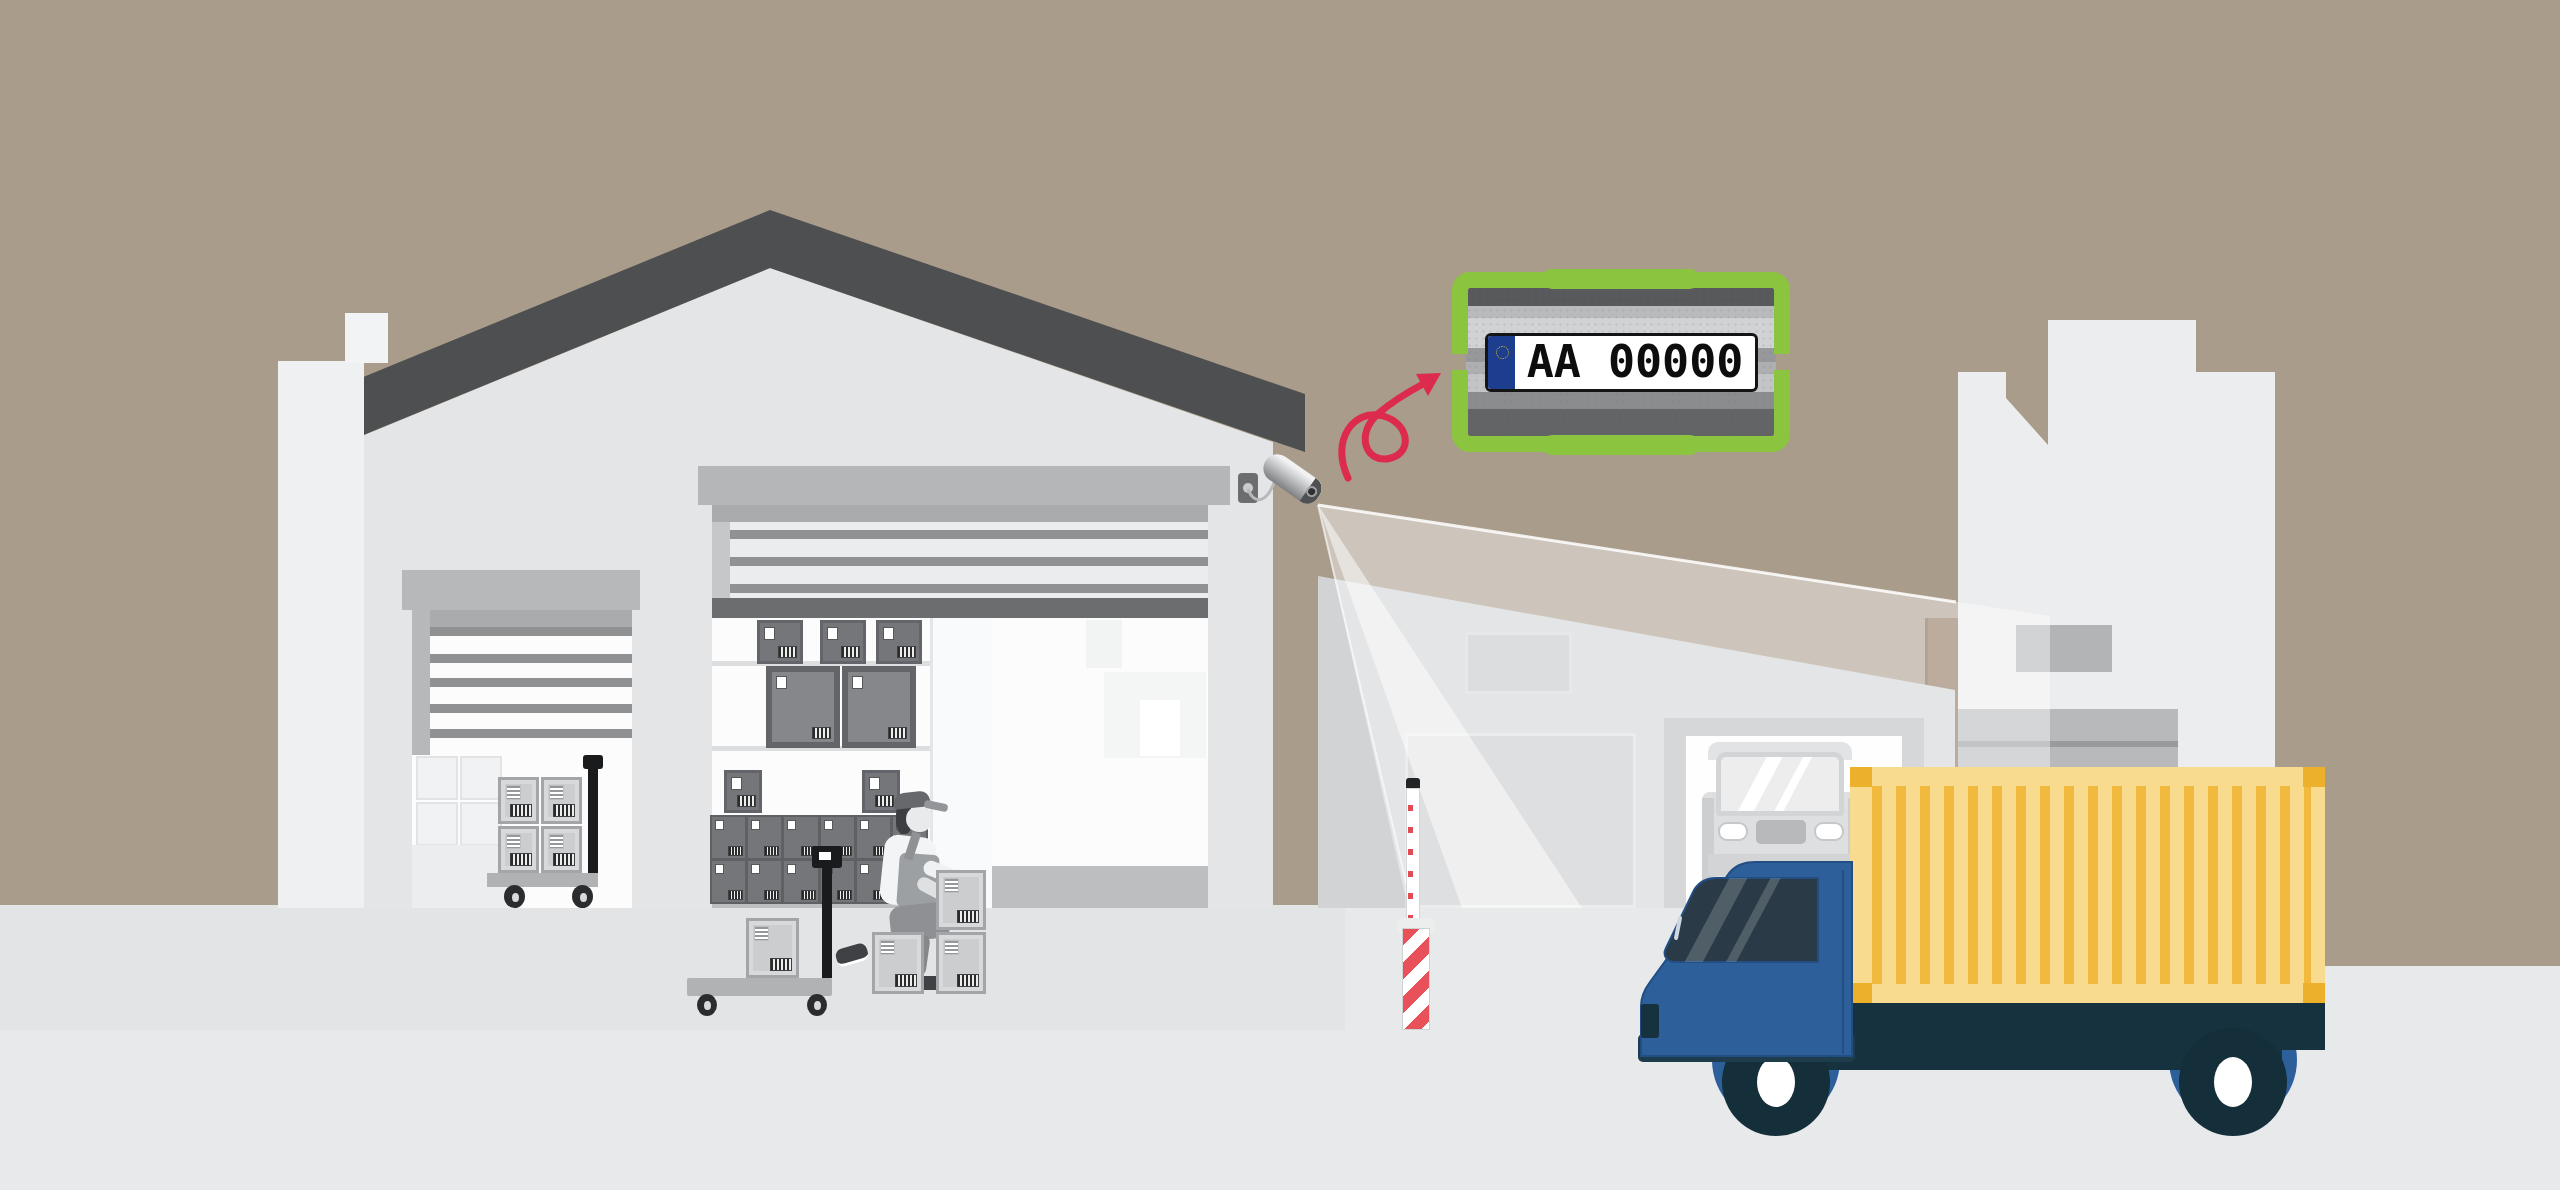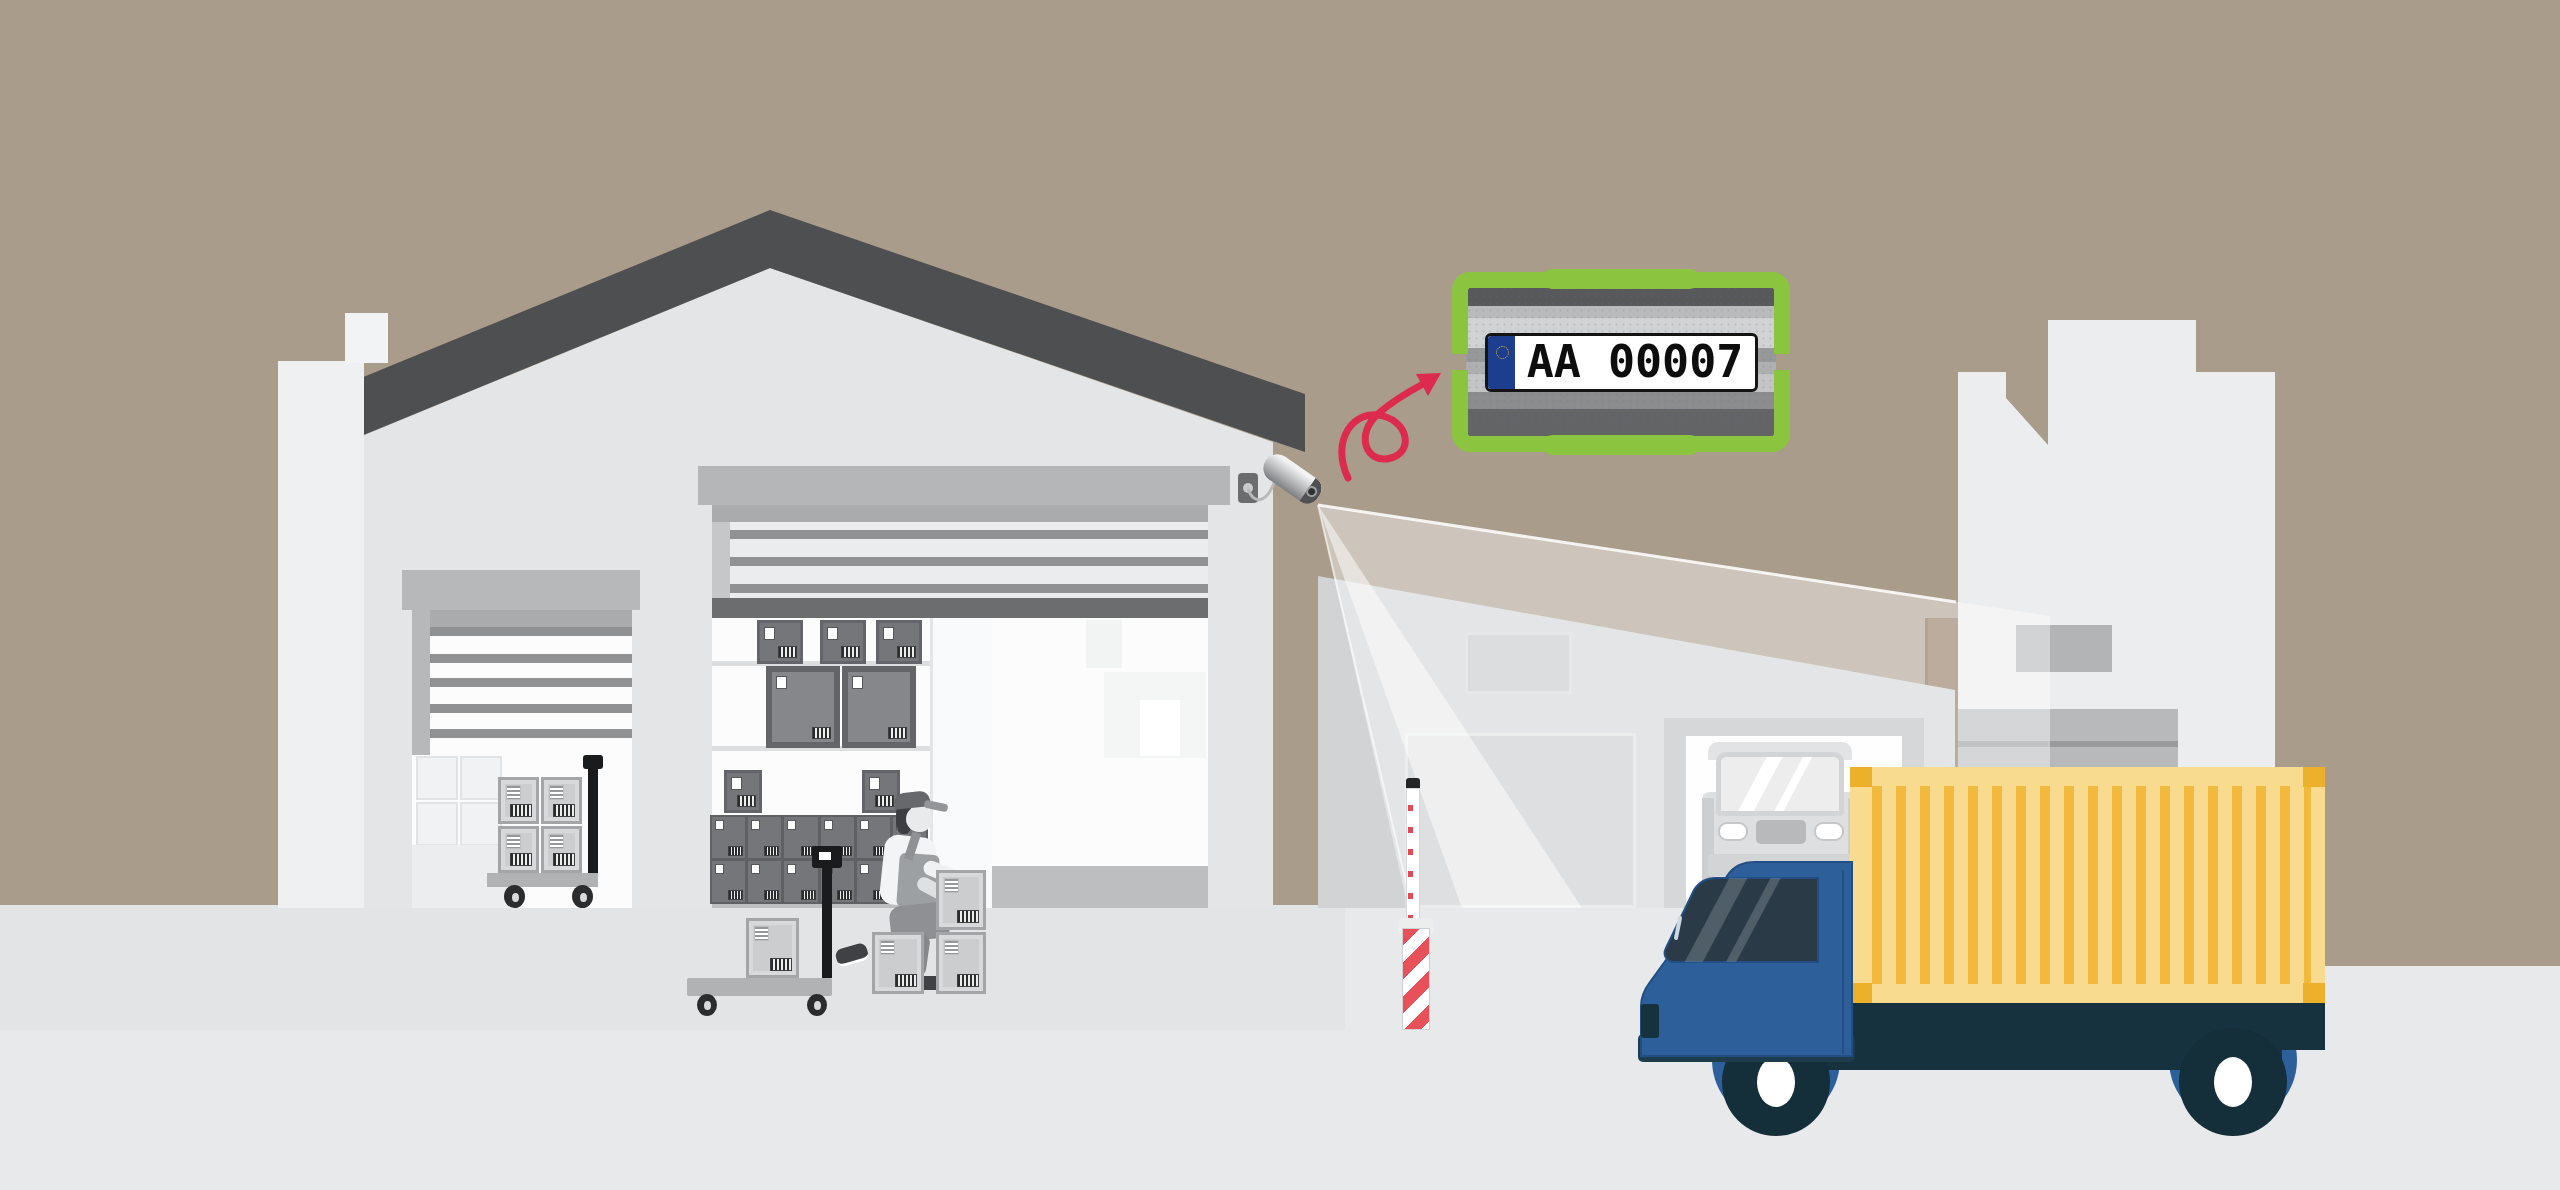--- a/index.html
+++ b/index.html
@@ -290,15 +290,15 @@
 
   <div class="corner" style="left:0;top:0;border-left-width:16px;border-top-width:16px;border-top-left-radius:18px"></div>
   <div class="corner" style="right:0;top:0;border-right-width:16px;border-top-width:16px;border-top-right-radius:18px"></div>
   <div class="corner" style="left:0;bottom:0;border-left-width:16px;border-bottom-width:16px;border-bottom-left-radius:18px"></div>
   <div class="corner" style="right:0;bottom:0;border-right-width:16px;border-bottom-width:16px;border-bottom-right-radius:18px"></div>
   <div class="tab" style="top:-3px"></div>
   <div class="tab" style="bottom:-3px"></div>
 
   <div class="plate" style="left:33px;top:61px;width:273px;height:59px">
     <div class="plate-band"></div>
-    <div class="plate-text">AA 00007</div>
+    <div class="plate-text">AA 00000</div>
   </div>
 </div>
 
 </body></html>

